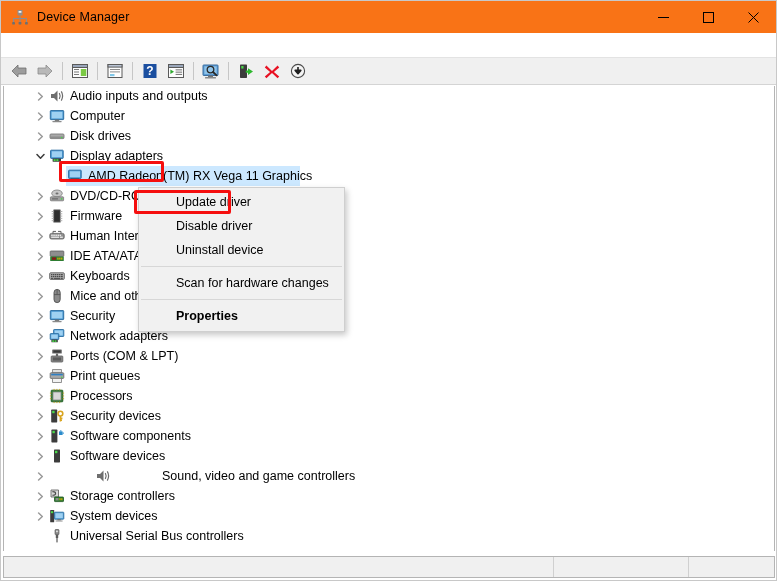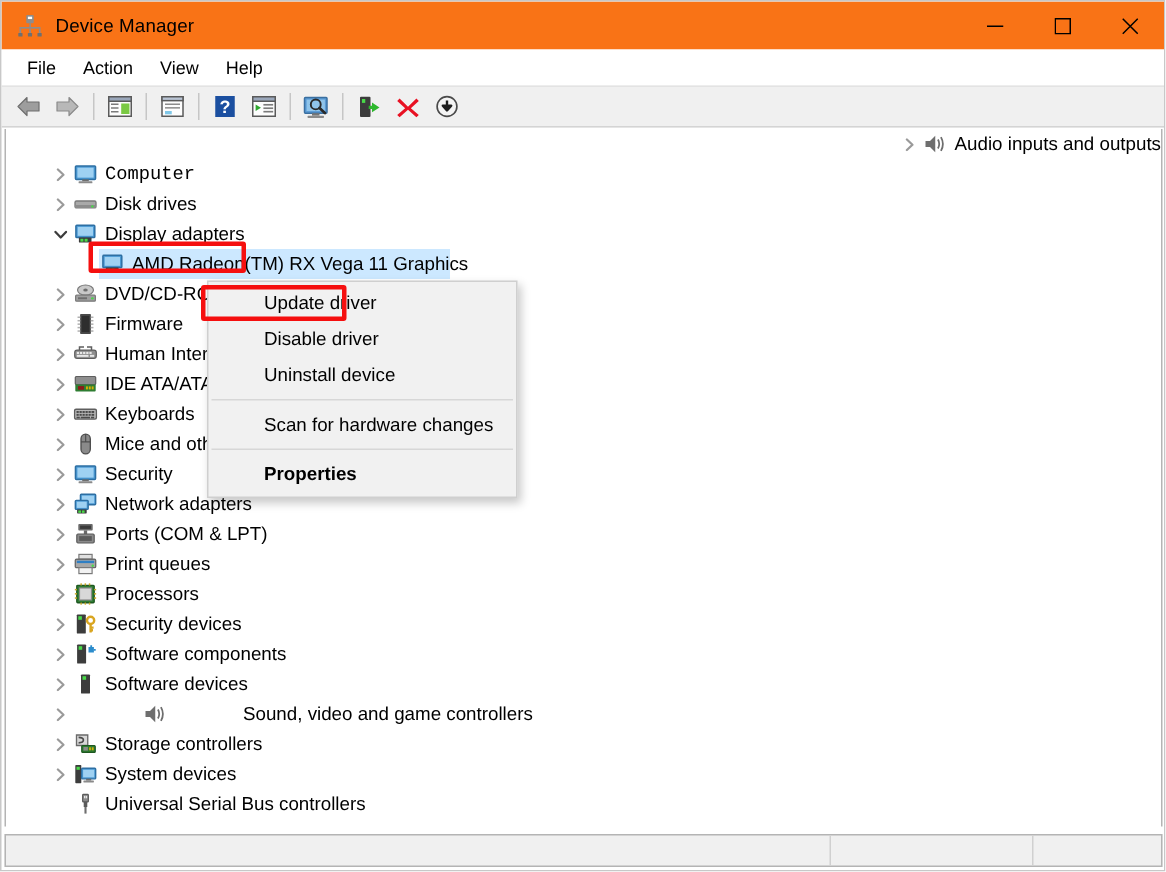--- a/index.html
+++ b/index.html
@@ -249,26 +249,20 @@
         </svg>
       </div>
       <div class="win-btn close">
         <svg width="11" height="11" viewBox="0 0 11 11">
           <path d="M0.5 0.5 L10.5 10.5 M10.5 0.5 L0.5 10.5" stroke="#000" stroke-width="1" fill="none"></path>
         </svg>
       </div>
     </div>
   </div>
 
-  <div class="menubar">
-    <div class="menu-item">File</div>
-    <div class="menu-item">Action</div>
-    <div class="menu-item">View</div>
-    <div class="menu-item">Help</div>
-  </div>
 
   <div class="toolbar">
     <div class="tb-pad"></div>
 
     <div class="tb-btn">
       <svg width="18" height="16" viewBox="0 0 18 16">
         <path d="M8 2 L2 8 L8 14 L8 11 L16 11 L16 5 L8 5 Z" fill="#9d9d9d" stroke="#6e6e6e" stroke-width="0.8" stroke-linejoin="round"></path>
       </svg>
     </div>
     <div class="tb-btn">
@@ -355,37 +349,37 @@
       <svg width="18" height="16" viewBox="0 0 18 16">
         <circle cx="9" cy="8" r="6.6" fill="#f4f4f4" stroke="#4a4a4a" stroke-width="1.1"></circle>
         <path d="M9 4 L9 9.5 M6.2 7.4 L9 10.6 L11.8 7.4 Z" stroke="#1e1e1e" stroke-width="1.6" fill="#1e1e1e" stroke-linejoin="round"></path>
       </svg>
     </div>
   </div>
 
   <div class="treepane">
 
 
-    <div class="row" style="padding-left:28px;justify-content:flex-end;">
+    <div class="row" style="padding-left:28px;">
       <span class="chev">
         <svg width="9" height="9" viewBox="0 0 9 9">
             <path d="M2.6 1 L6.3 4.5 L2.6 8" fill="none" stroke="#9a9a9a" stroke-width="1.5" stroke-linecap="round" stroke-linejoin="round"></path>
           </svg>
       </span>
       <span class="ticon">
         <svg width="16" height="16" viewBox="0 0 16 16">
           <path d="M2 6 L5 6 L8.5 2.5 L8.5 13.5 L5 10 L2 10 Z" fill="#6e6e6e"></path>
           <path d="M10.3 5 Q12 8 10.3 11" stroke="#6e6e6e" stroke-width="1.2" fill="none"></path>
           <path d="M12.3 3.4 Q14.9 8 12.3 12.6" stroke="#6e6e6e" stroke-width="1.2" fill="none"></path>
         </svg>
       </span>
       <span class="tlabel">Audio inputs and outputs</span>
     </div>
 
-    <div class="row" style="padding-left:28px;font-family:Liberation Mono, monospace;">
+    <div class="row" style="padding-left:28px;">
       <span class="chev">
         <svg width="9" height="9" viewBox="0 0 9 9">
             <path d="M2.6 1 L6.3 4.5 L2.6 8" fill="none" stroke="#9a9a9a" stroke-width="1.5" stroke-linecap="round" stroke-linejoin="round"></path>
           </svg>
       </span>
       <span class="ticon">
         <svg width="16" height="16" viewBox="0 0 16 16">
           <rect x="1.3" y="2.6" width="13.4" height="9" rx="0.6" fill="#4c9ad4" stroke="#2d6fa3" stroke-width="1"></rect>
           <rect x="2.6" y="3.8" width="10.8" height="6.6" fill="#9fd1f2"></rect>
           <rect x="5.8" y="11.6" width="4.4" height="1.3" fill="#6f6f6f"></rect>

